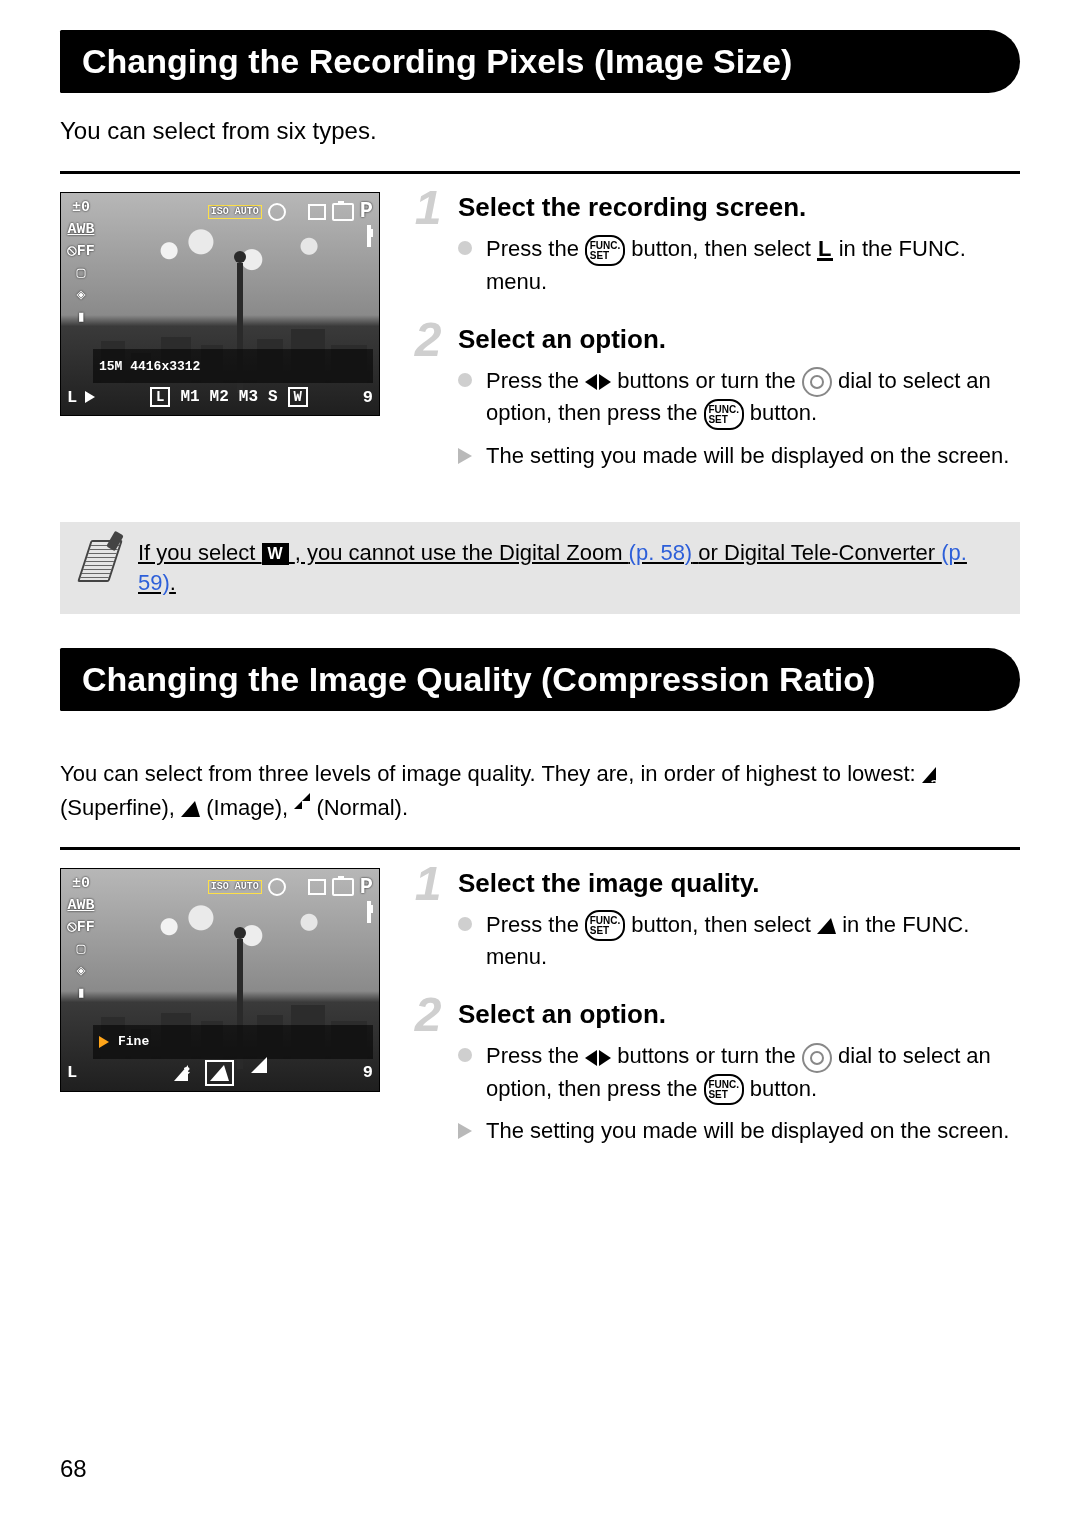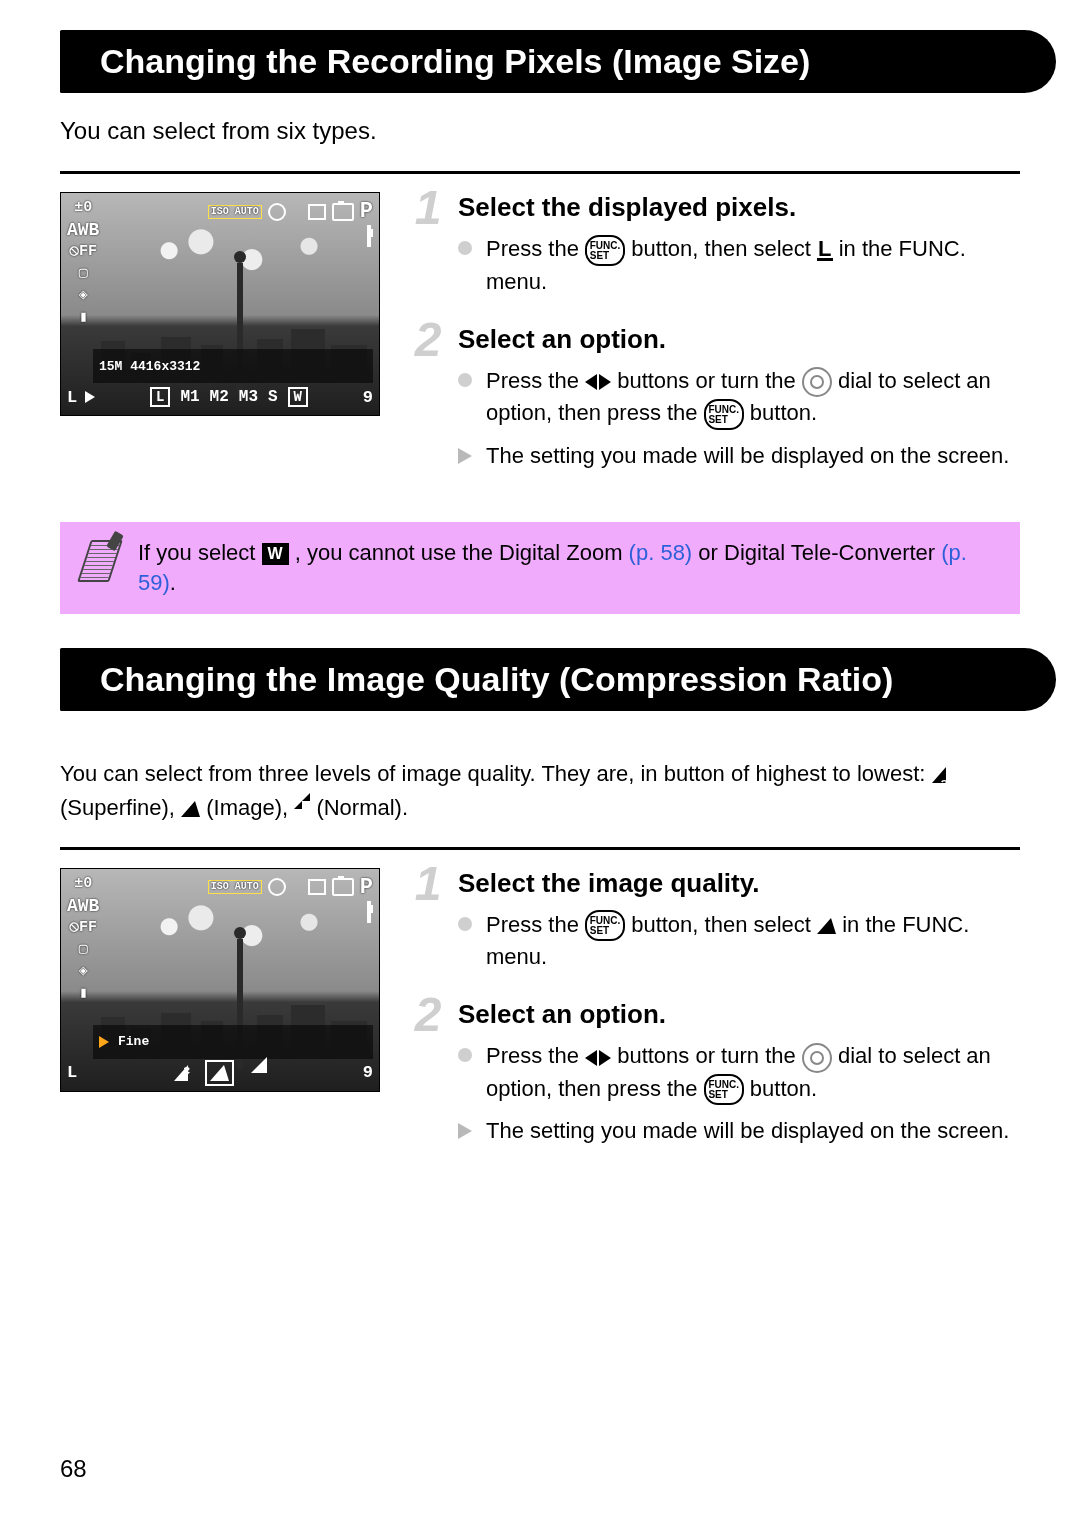--- a/index.html
+++ b/index.html
@@ -17,21 +17,21 @@
     box-sizing: border-box;
     position: relative;
   }
 
   
   .headbar {
     background: #000;
     color: #fff;
     font-weight: 900;
     font-size: 34px;
-    padding: 12px 40px;
+    padding: 12px 22px;
     border-radius: 2px 40px 40px 2px;
     margin-bottom: 24px;
     display: inline-block;
     width: calc(100% - 44px);
   }
 
   .intro {
     font-size: 24px;
     margin: 0 0 26px 0;
   }
@@ -91,21 +91,21 @@
   .b6{left:230px;width:34px;height:54px}
   .b7{left:270px;width:36px;height:38px}
 
   .hud-left {
     position:absolute; left:6px; top:6px; display:flex; flex-direction:column; gap:4px;
     color:#fff; font-size:15px; font-weight:bold; text-shadow:0 0 2px #000;
   }
   .hud-left .ic, .hud-top .ic, .hud-right .ic {
     min-width:22px; min-height:18px; text-align:center; line-height:18px;
   }
-  .awb {font-size:18px; font-weight:900;}
+  .awb {font-size:15px; font-weight:900;text-decoration:underline;}
   .hud-top {
     position:absolute; top:6px; right:6px; display:flex; gap:6px; align-items:center;
     color:#fff; font-size:15px; font-weight:bold; text-shadow:0 0 2px #000;
   }
   .iso-box {border:1px solid #fde047; padding:0 2px; font-size:10px; line-height:12px;}
   .circle {width:14px;height:14px;border:2px solid #fff;border-radius:50%;}
   .rect {width:14px;height:12px;border:2px solid #fff;}
   .camic {width:18px;height:14px;border:2px solid #fff;border-radius:2px;position:relative;}
   .camic::before{content:"";position:absolute;top:-4px;left:4px;width:6px;height:4px;background:#fff;}
   .pmode {font-size:22px;font-weight:900;}
@@ -170,22 +170,22 @@
 
   .quality-icon{display:inline-block;width:0;height:0;vertical-align:middle;
     border-bottom:16px solid #000;border-left:5px solid transparent;border-right:14px solid transparent;transform:scaleX(-1)}
   .quality-icon.step{border-bottom:16px solid #000;border-left:0;border-right:16px solid transparent;position:relative}
   .quality-icon.step::after{content:"";position:absolute;top:8px;left:0;width:8px;height:8px;background:#fff}
   .quality-icon.superfine{border-bottom:16px solid #000;border-left:0;border-right:14px solid transparent;position:relative}
   .quality-icon.superfine::before{content:"S";position:absolute;top:0;left:-2px;color:#fff;font-size:11px;font-weight:900}
 
   
   .note {
-    display:flex; gap:20px; background:#f0abfc; padding:16px 18px; margin:18px 0 34px;
-    font-size:22px; line-height:30px; align-items:flex-start;
+    display:flex; gap:20px; background:#e5e5e5; padding:16px 18px; margin:18px 0 34px;
+    font-size:22px; line-height:30px; align-items:flex-start;text-decoration:underline;
   }
   .note .penicon{
     flex:0 0 40px; height:46px; position:relative;
   }
   .penbody{
     position:absolute; left:6px; top:2px; width:28px; height:38px;
     border:2px solid #444; transform:skewX(-18deg); border-radius:2px;
     background:
       repeating-linear-gradient(to bottom, transparent 0 3px, #666 3px 4px);
   }
@@ -264,21 +264,21 @@
           </span>
           <span>9</span>
         </div>
       </div>
     </div>
 
     <div class="steps">
       <div class="step">
         <div class="stepnum">1</div>
         <div class="stepbody">
-          <h3>Select the displayed pixels.</h3>
+          <h3>Select the recording screen.</h3>
           <ul class="bullets">
             <li>
               <span class="dot"></span>
               <span>Press the </span>
               <span class="func-btn">FUNC.<br>SET</span>
               <span> button, then select </span>
               <span class="Licon">L</span>
               <span> in the FUNC. menu.</span>
             </li>
           </ul>
@@ -326,21 +326,21 @@
       <a class="ref">(p. 58)</a>
       <span> or Digital Tele-Converter </span>
       <a class="ref">(p. 59)</a><span>.</span>
     </div>
   </div>
 
   
   <div class="headbar">Changing the Image Quality (Compression Ratio)</div>
 
   <p class="quality-legend">
-    <span>You can select from three levels of image quality. They are, in button of highest to lowest: </span>
+    <span>You can select from three levels of image quality. They are, in order of highest to lowest: </span>
     <span class="quality-icon superfine"></span>
     <span>(Superfine),</span>
     <span class="quality-icon"></span>
     <span>(Image),</span>
     <span class="quality-icon step"></span>
     <span>(Normal).</span>
   </p>
   <hr class="rule">
 
   <div class="row">

